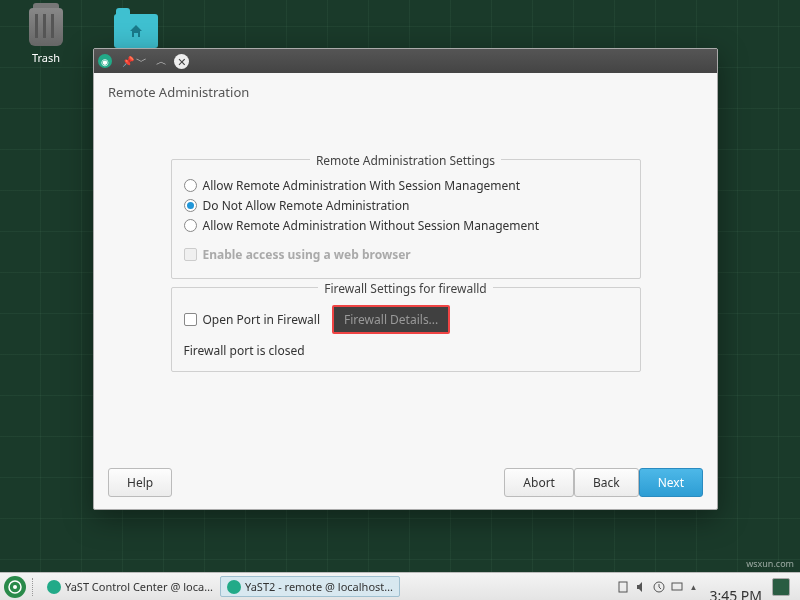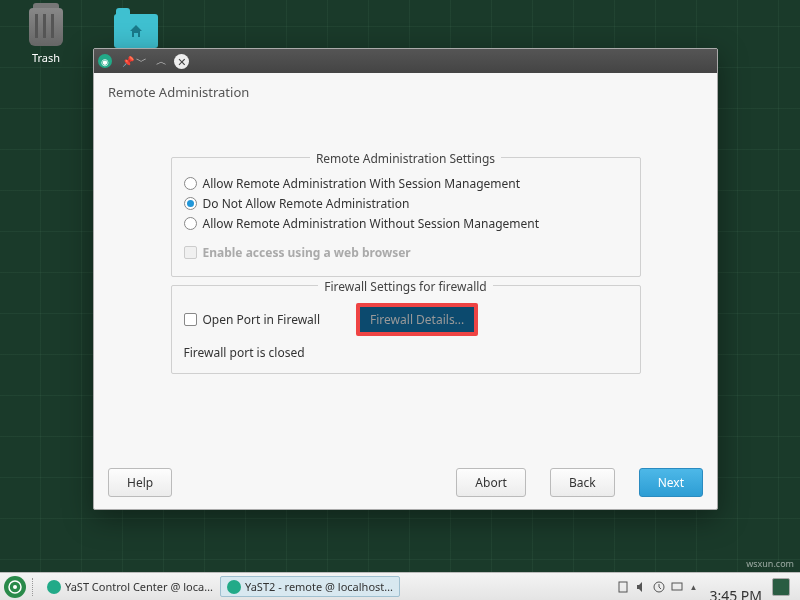--- a/index.html
+++ b/index.html
@@ -57,28 +57,28 @@
     
     .radio-row, .check-row { display:flex; align-items:center; gap:6px; margin: 3px 0; font-size:12px; cursor:pointer; }
     .radio { width:13px; height:13px; border:1px solid #888; border-radius:50%; display:flex; align-items:center; justify-content:center; background:#fff; }
     .radio.selected::after { content:""; width:7px; height:7px; border-radius:50%; background:#2196d8; }
     .checkbox { width:13px; height:13px; border:1px solid #888; background:#fff; border-radius:2px; }
     .disabled { color:#aaa; }
     .disabled .checkbox, .disabled .radio { border-color:#ccc; background:#f0f0f0; }
     
     .fw-row { display:flex; align-items:center; gap:12px; }
     .button-flat {
-      padding: 4px 10px; font-size:12px; border:4px solid #ef4444; background:#0c4a6e;
-      border-radius:2px; color:#999; cursor:default;margin-left:24px;
+      padding: 4px 10px; font-size:12px; border:2px solid #ef4444; background:#404040;
+      border-radius:2px; color:#999; cursor:default;
     }
     .status-text { font-size:12px; color:#333; margin-top:8px; }
     
     .spacer-bottom { flex: 1.6; }
     
-    .footer-buttons { display:flex; padding-top:8px; gap:24px; }
+    .footer-buttons { display:flex; padding-top:8px; gap:0; }
     .footer-buttons .spacer { flex:1; }
     .btn {
       padding: 5px 18px; font-size:12px; border:1px solid #bbb; background:linear-gradient(#fdfdfd,#ececec);
       border-radius:3px; cursor:pointer; color:#333;
     }
     .btn.primary { background:linear-gradient(#4db8e8,#2d9dd4); border-color:#2a8bc0; color:#fff; }
     
     
     .taskbar {
       position:absolute; left:0; right:0; bottom:0; height:28px;

